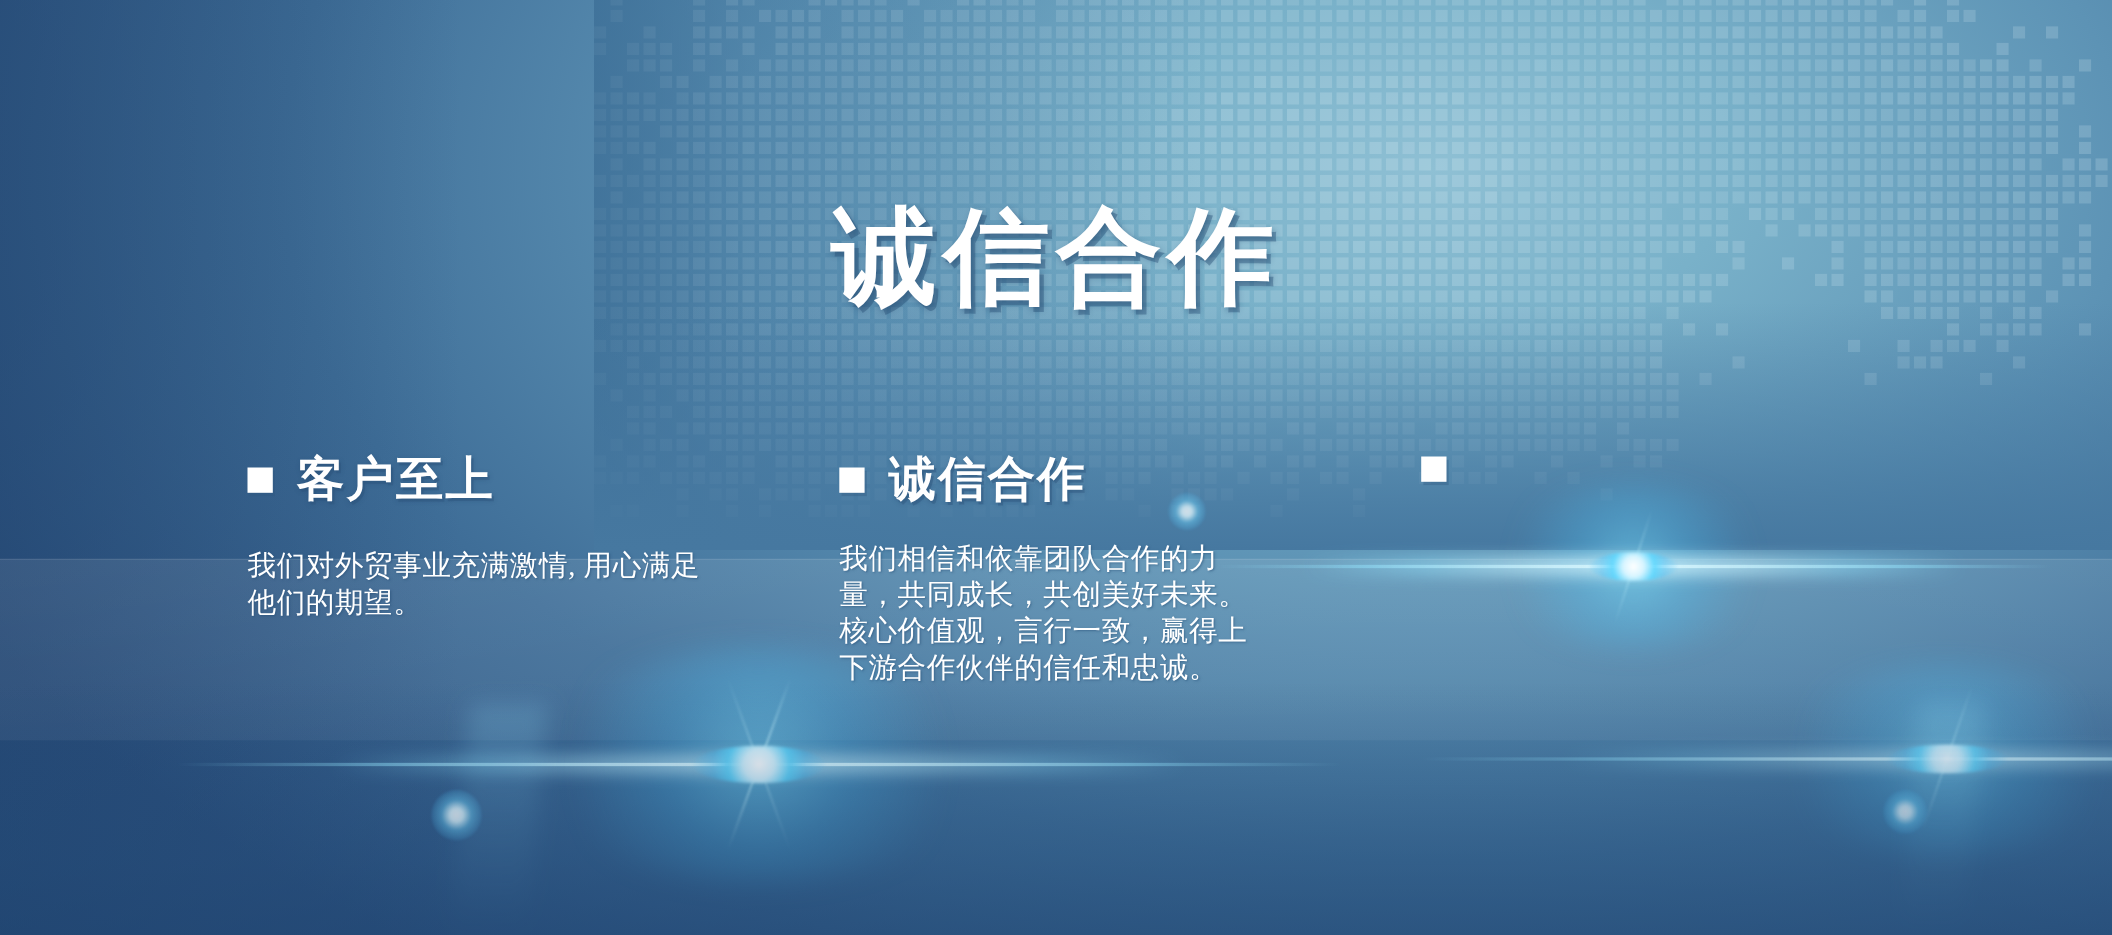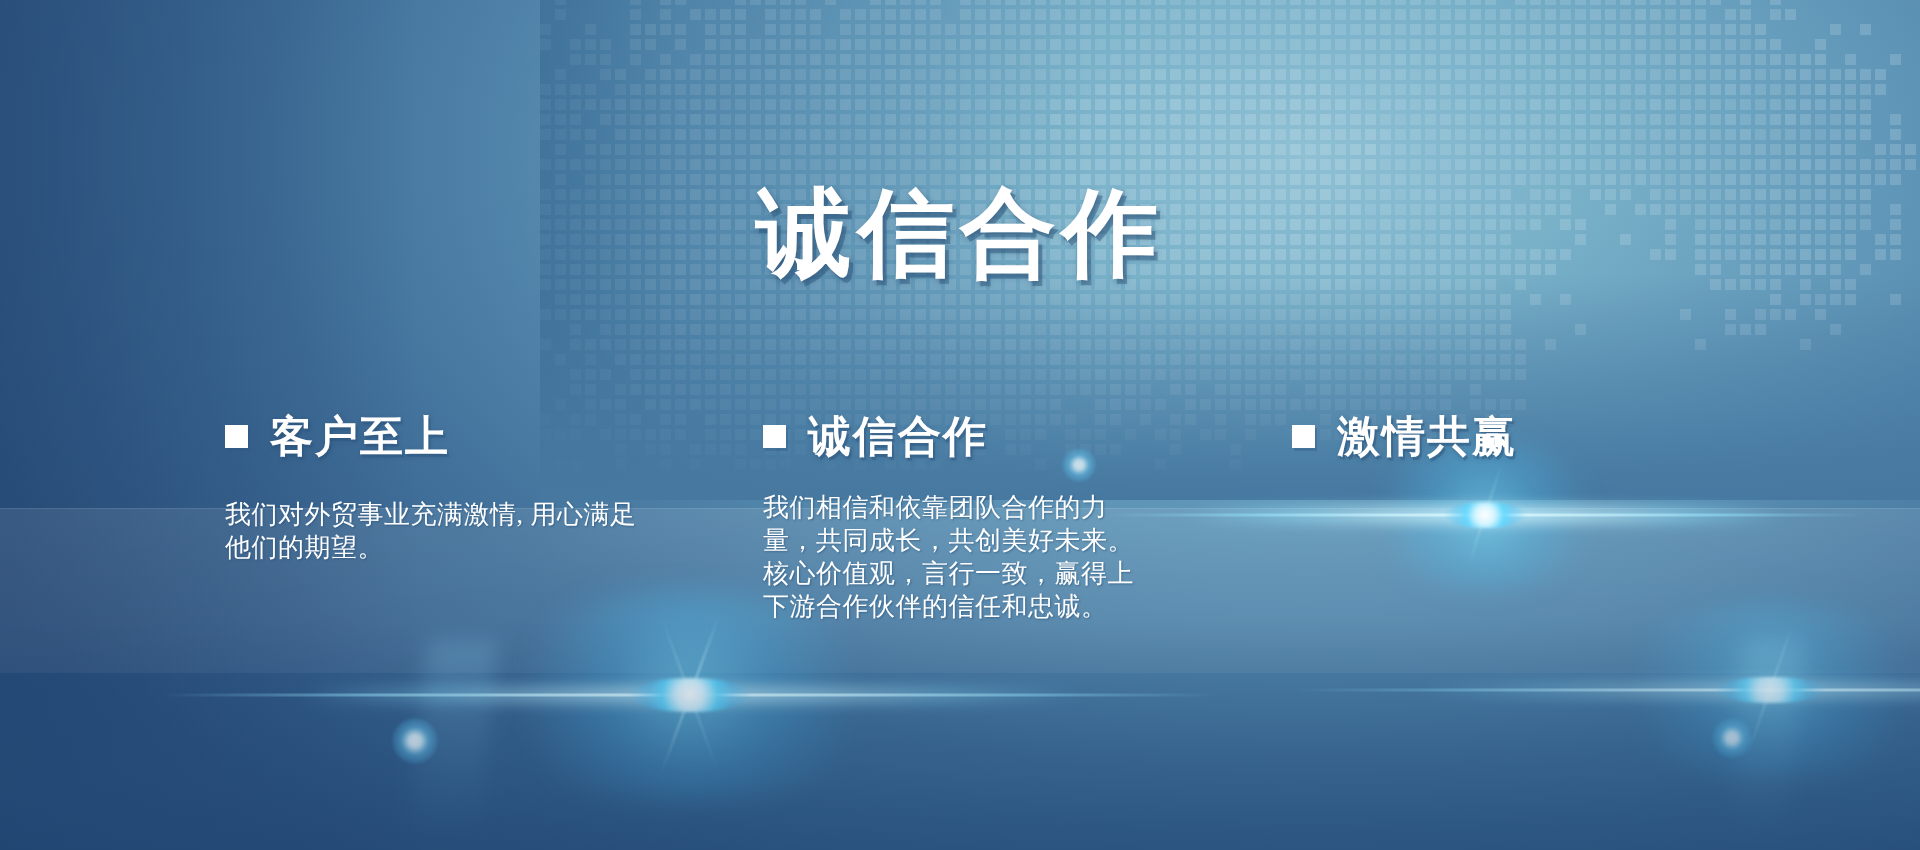--- a/index.html
+++ b/index.html
@@ -302,18 +302,17 @@
       <div class="col-head">
         <span class="bullet"></span>
         <span>诚信合作</span>
       </div>
       <div class="col-body">我们相信和依靠团队合作的力量，共同成长，共创美好未来。核心价值观，言行一致，赢得上下游合作伙伴的信任和忠诚。</div>
     </div>
 
     <div class="col" id="col-2">
       <div class="col-head">
         <span class="bullet"></span>
-        <span>激情共赢</span>
       </div>
     </div>
 
   </div>
 </div>
 
 </body></html>

